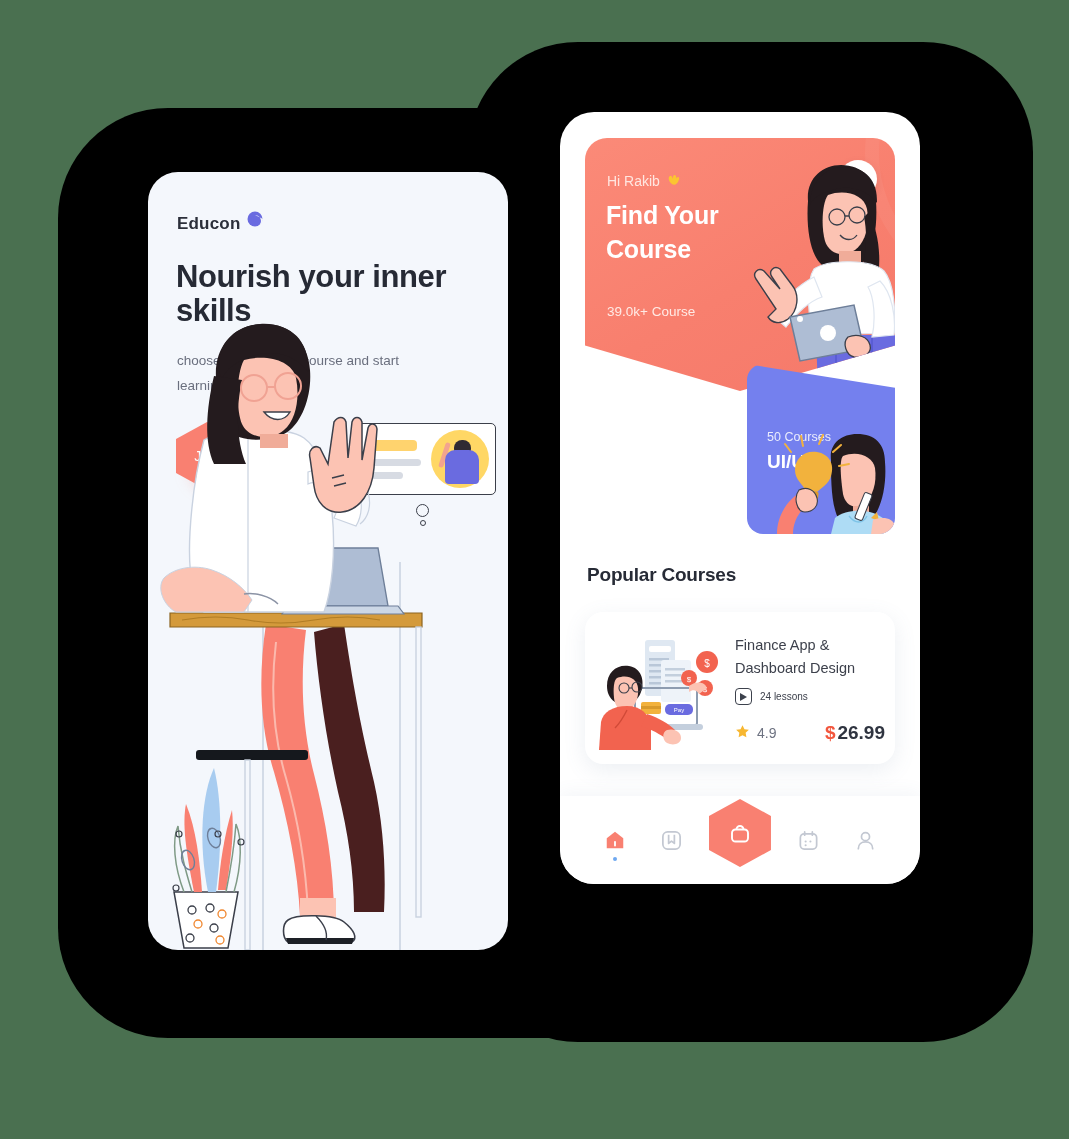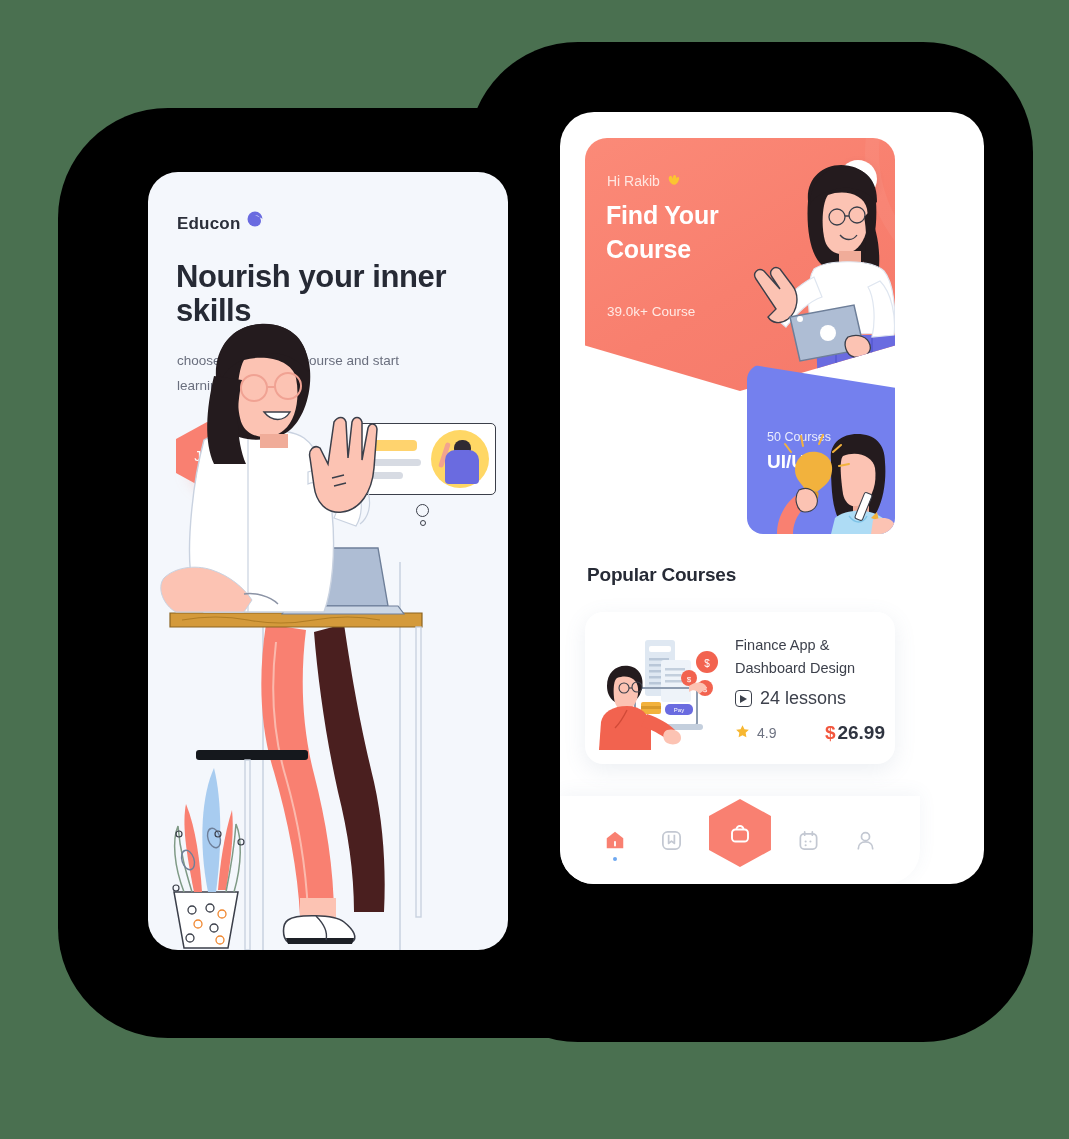--- a/index.html
+++ b/index.html
@@ -20,21 +20,21 @@
 
   
   .phone {
     position: absolute; background: #f4f7fc; overflow: hidden;
   }
   .phone-left {
     left: 148px; top: 172px; width: 360px; height: 778px;
     border-radius: 30px;
   }
   .phone-right {
-    left: 560px; top: 112px; width: 424px; height: 772px;
+    left: 560px; top: 112px; width: 360px; height: 772px;
     border-radius: 34px; background: #ffffff;
   }
 
   
   .brand-row {
     position: absolute; left: 29px; top: 42px;
     display: flex; align-items: center; gap: 6px;
   }
   .brand-name { font-size: 17px; font-weight: 600; color: #2b2f3a; letter-spacing: .2px; }
   .brand-mark { width: 16px; height: 16px; position: relative; top: -5px; }
@@ -145,21 +145,21 @@
     position: absolute; left: 150px; top: 22px; width: 146px;
     font-size: 14.5px; line-height: 23px; font-weight: 500; color: #3d414c;
   }
   .lesson-row {
     position: absolute; left: 150px; top: 76px; display: flex; align-items: center; gap: 8px;
   }
   .play-box {
     width: 17px; height: 17px; border: 1.6px solid #3c414c; border-radius: 4px;
     display: flex; align-items: center; justify-content: center;
   }
-  .lesson-txt { font-size: 18px; color: #3d414c; }
+  .lesson-txt { font-size: 10px; color: #3d414c; }
   .meta-row {
     position: absolute; left: 150px; top: 110px; width: 150px;
     display: flex; align-items: center; justify-content: space-between;
   }
   .rating { display: flex; align-items: center; gap: 7px; font-size: 14px; color: #6d7281; }
   .price  { font-size: 19px; font-weight: 700; color: #2f3440; }
   .price .cur { color: #f2563d; font-weight: 700; margin-right: 2px; }
 
   
   .navbar {

